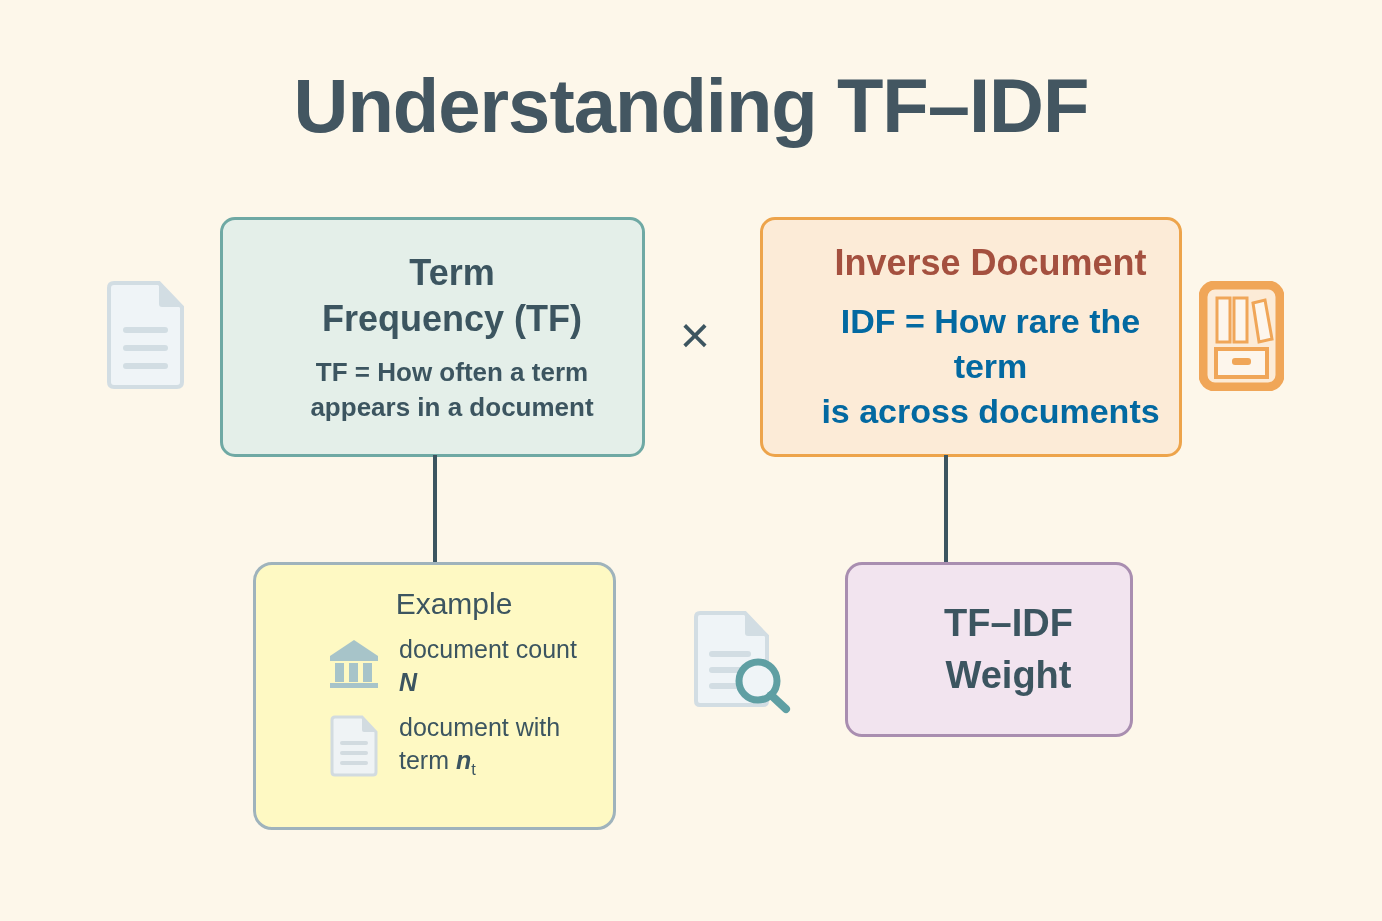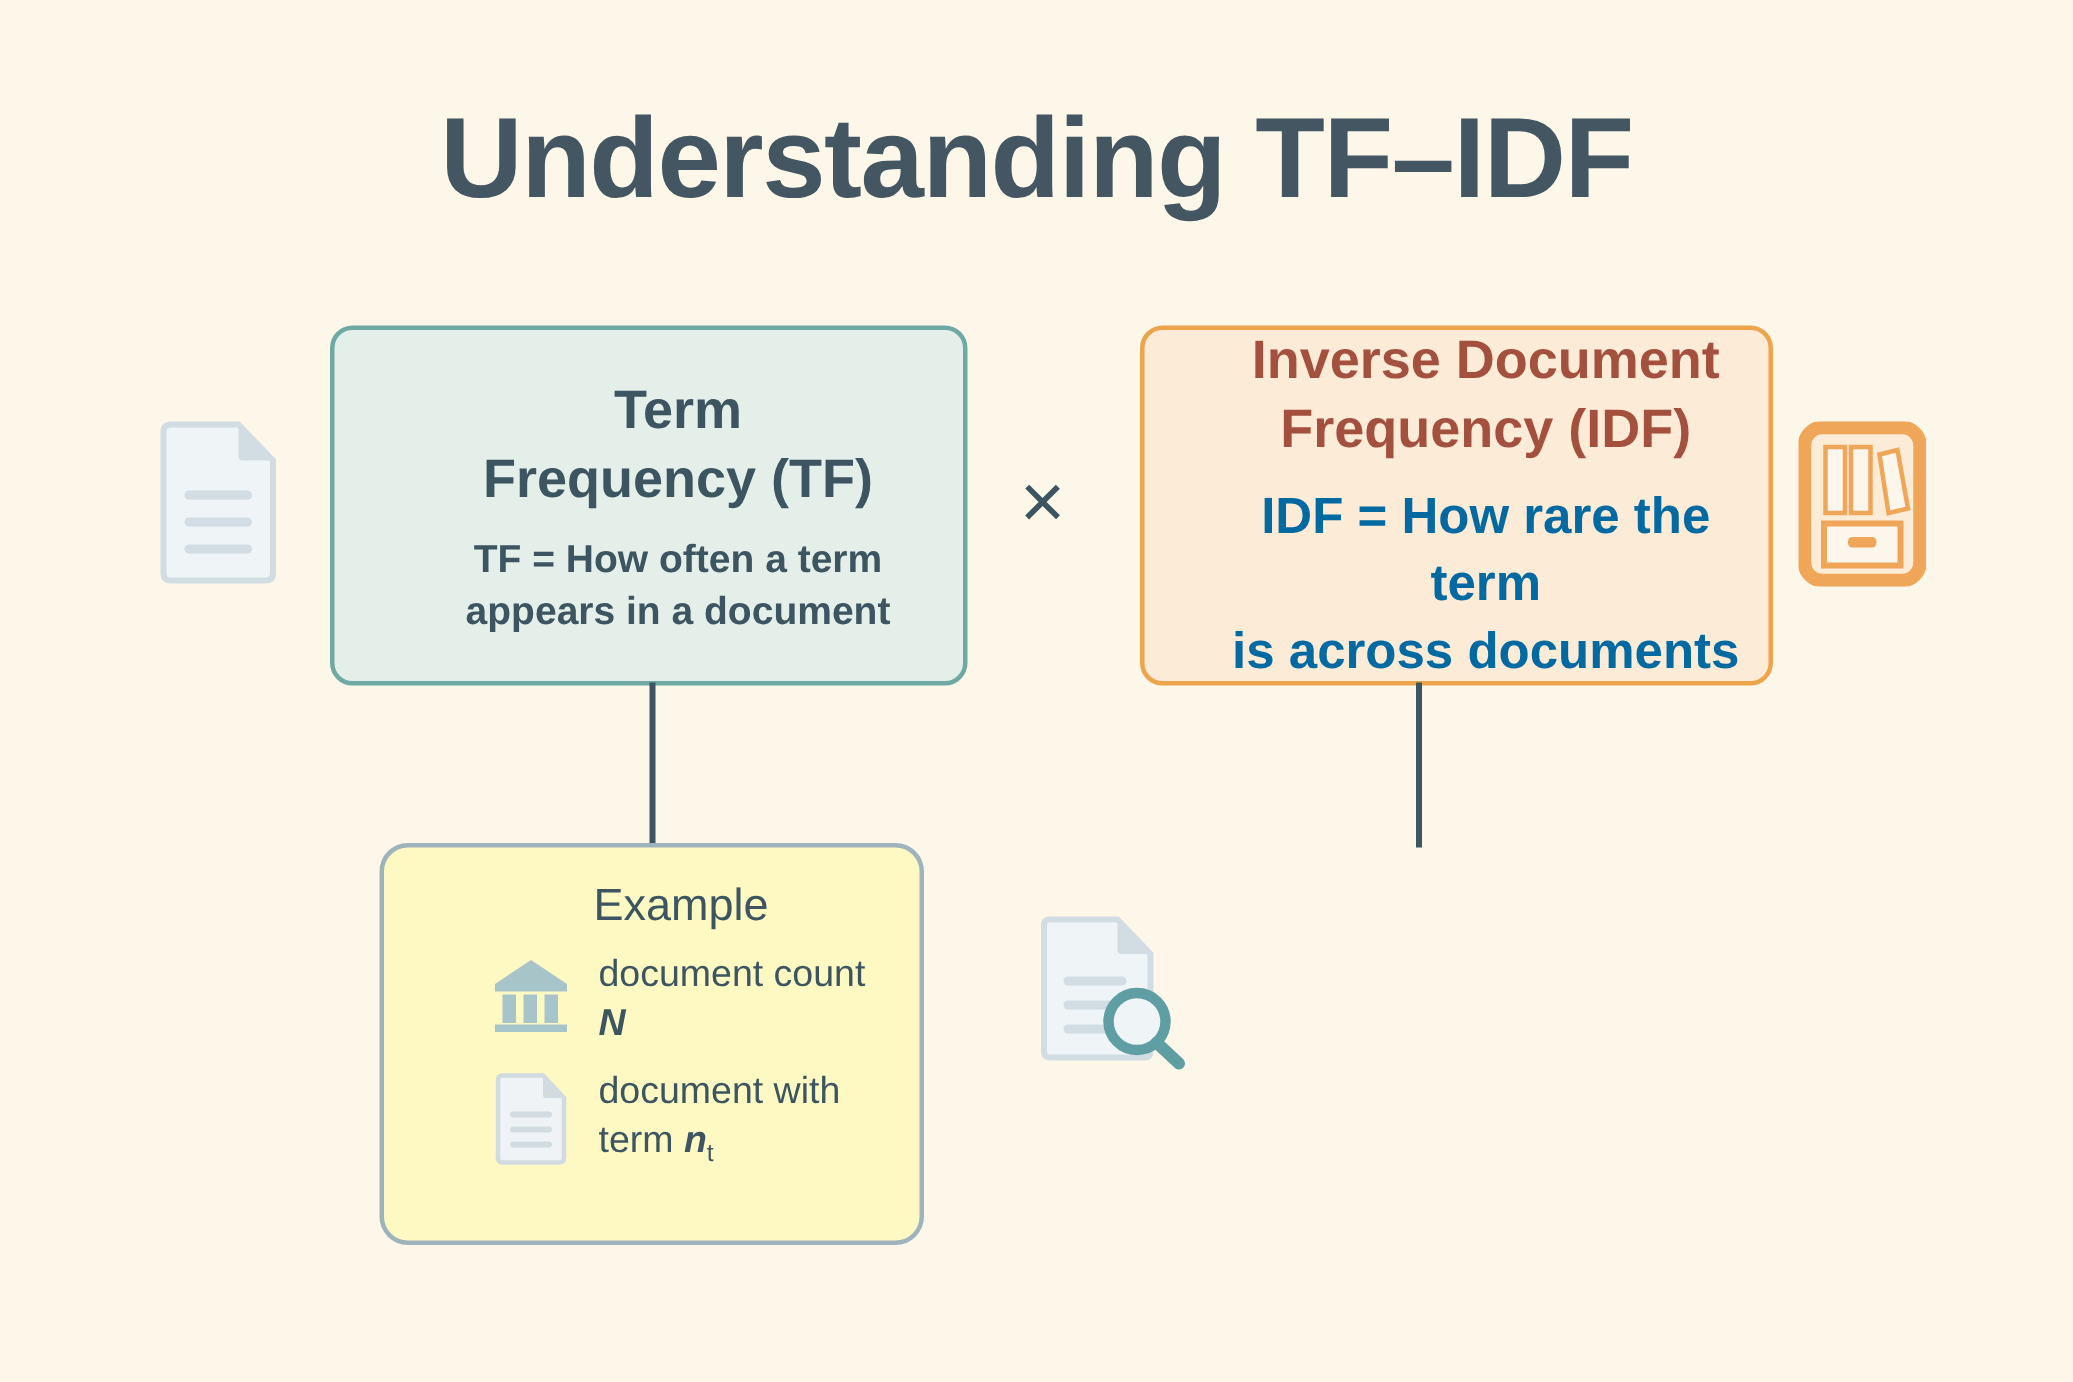--- a/index.html
+++ b/index.html
@@ -244,21 +244,20 @@
       <span>TF = How often a term</span><br>
       <span>appears in a document</span>
     </div>
   </div>
 
   <div class="multiply">×</div>
 
   <div class="box idf-box">
     <div class="head">
       <span>Inverse Document</span><br>
-      <span>Frequency (IDF)</span>
     </div>
     <div class="sub">
       <span>IDF = How rare the term</span><br>
       <span>is across documents</span>
     </div>
   </div>
 
   <div class="connector connector-left"></div>
   <div class="connector connector-right"></div>
 
@@ -292,14 +291,20 @@
           <rect x="12" y="46" width="28" height="4" rx="2" fill="#D2DBE0"></rect>
         </svg>
       </div>
       <div class="txt">
         <span>document with</span><br>
         <span>term </span><em>n</em><sub>t</sub>
       </div>
     </div>
   </div>
 
+  <div class="box weight-box">
+    <div class="head">
+      <span>TF–IDF</span><br>
+      <span>Weight</span>
+    </div>
+  </div>
 
 </div>
 
 </body></html>

